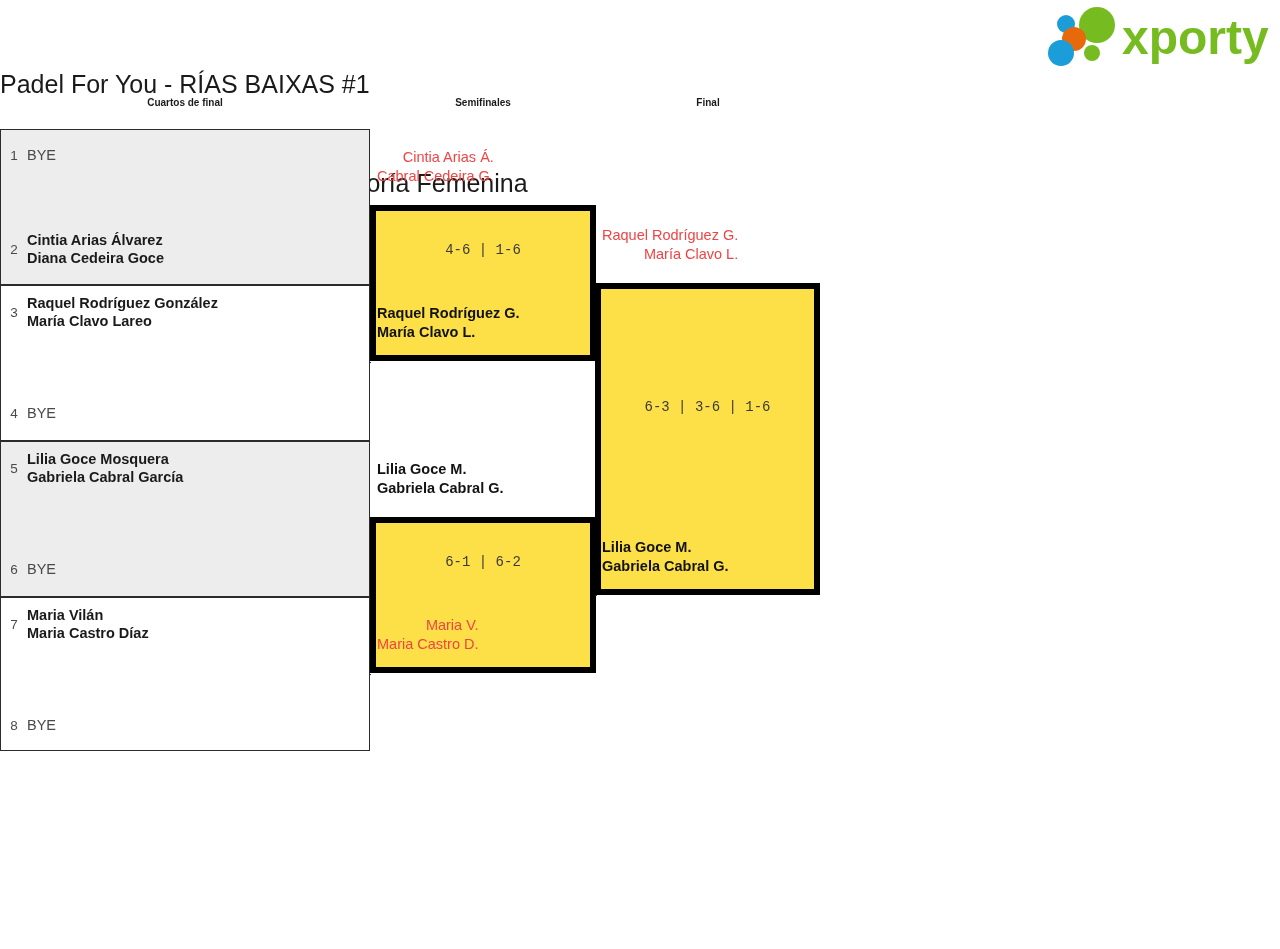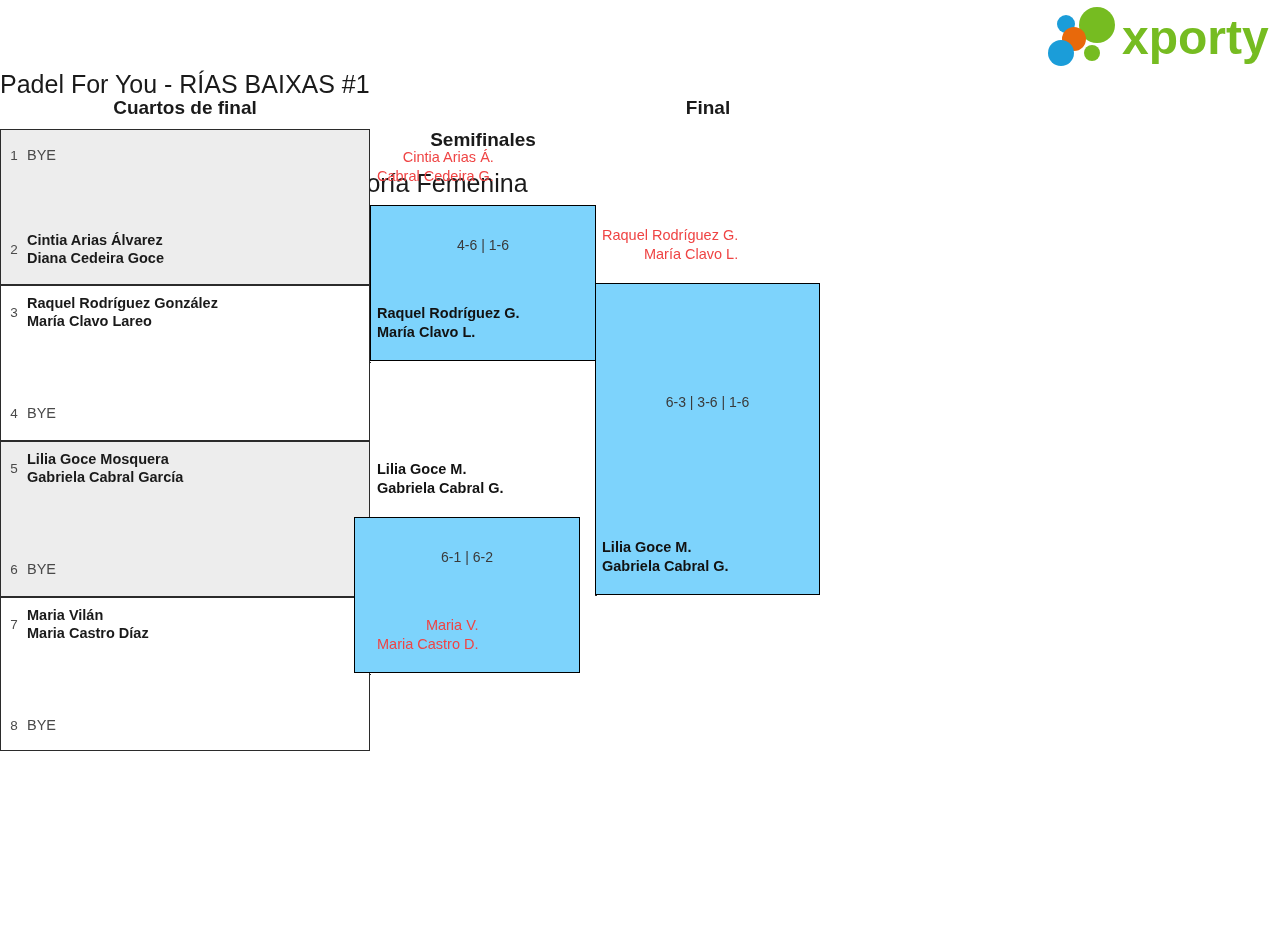--- a/index.html
+++ b/index.html
@@ -23,25 +23,25 @@
   .title-line { display: block; }
 
   .logo {
     position: absolute; right: 6px; top: 6px;
     width: 230px; height: 62px; text-align: center;
   }
 
   
   .round-head {
     position: absolute;
-    font-size: 19px; font-weight: 700; color: #1a1a1a;
+    font-size: 10px; font-weight: 700; color: #1a1a1a;
     text-align: center; white-space: nowrap;
   }
   #head-qf { left: 0px;   top: 97px; width: 370px; }
-  #head-sf { left: 370px; top: 97px; width: 226px; margin-top: 32px; }
+  #head-sf { left: 370px; top: 97px; width: 226px; }
   #head-f  { left: 596px; top: 97px; width: 224px; }
 
   
   .bracket { position: absolute; left: 0; top: 0; width: 1280px; height: 949px; }
 
   
   .r1box {
     position: absolute; left: 0; width: 370px;
     border: 1px solid #2b2b2b;
     background: #ffffff;
@@ -60,22 +60,23 @@
   .names {
     font-size: 14.5px; line-height: 18.5px; color: #1a1a1a;
   }
   .names.win { font-weight: 700; }
   .names .ln { display: block; white-space: nowrap; }
   .bye { font-size: 14.5px; color: #4a4a4a; font-weight: 400; }
 
   
   .mbox {
     position: absolute;
-    border: 1px solid #000000;
-    background: #7dd3fc;
+    border: 6px solid #000000;
+    background: #fde047;
+    font-family: Liberation Mono, monospace;
   }
   .score {
     position: absolute; left: 0; width: 100%;
     text-align: center;
     font-size: 14px; color: #3a3a3a; font-weight: 400;
     white-space: nowrap;
   }
 
   
   .namelbl {
@@ -195,21 +196,21 @@
     <div class="namelbl win" style="left:377px; top:304px;">
       <span class="ln">Raquel Rodríguez G.</span>
       <span class="ln">María Clavo L.</span>
     </div>
 
     <div class="namelbl win" style="left:377px; top:460px;">
       <span class="ln">Lilia Goce M.</span>
       <span class="ln">Gabriela Cabral G.</span>
     </div>
 
-    <div class="mbox" style="left:354px; top:517px; width:226px; height:156px;">
+    <div class="mbox" style="left:370px; top:517px; width:226px; height:156px;">
       <div class="score" style="top:31px;">6-1 | 6-2</div>
     </div>
 
     <div class="namelbl lose" style="left:377px; top:616px;">
       <span class="ln">Maria V.</span>
       <span class="ln">Maria Castro D.</span>
     </div>
 
     <div class="conn" style="left:595px; top:283px; width:2px; height:1px;"></div>
     <div class="conn" style="left:595px; top:595px; width:2px; height:1px;"></div>

